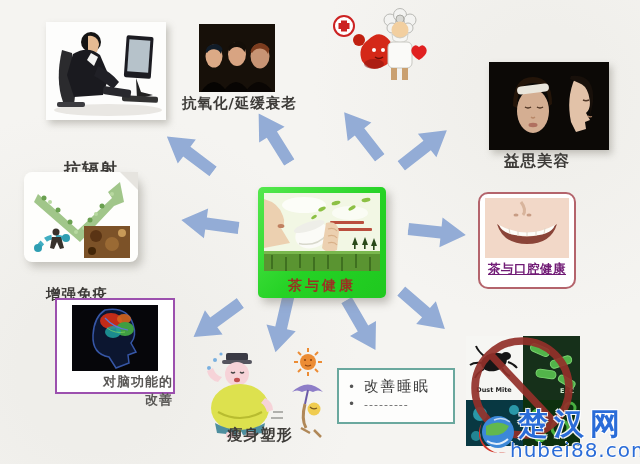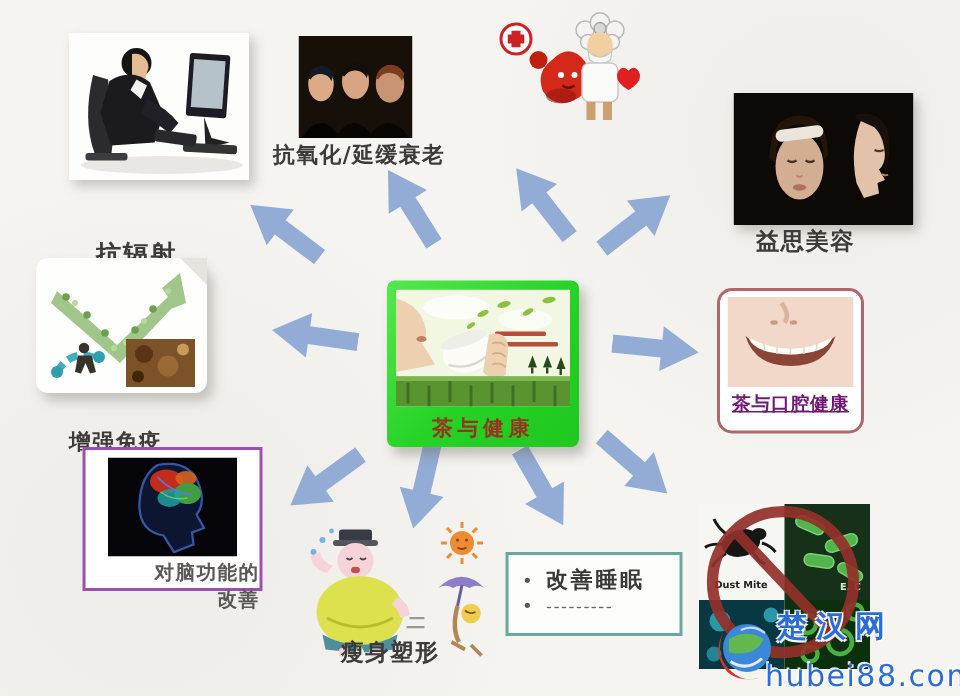--- a/index.html
+++ b/index.html
@@ -27,29 +27,29 @@
 
   .card-brain{position:absolute;left:55px;top:298px;width:120px;height:96px;background:#fff;
     border:2.5px solid #9c50ae;box-sizing:border-box;}
   .card-brain svg{display:block;margin:5px auto 0;}
   .card-brain .inner-label{display:block;text-align:right;font-size:13px;color:#5a5856;font-weight:600;margin-top:2px;letter-spacing:1px;padding-left:44px;}
 
   .card-sleep{position:absolute;left:337px;top:368px;width:118px;height:56px;background:#fdfdfc;
     border:2px solid #6aa89e;box-sizing:border-box;padding:7px 9px 0;}
   .sleep-row{display:flex;align-items:center;gap:9px;}
   .sleep-bullet{color:#555;font-size:12px;}
-  .sleep-text{font-size:14.5px;color:#3a3a3a;font-weight:700;letter-spacing:2px;}
+  .sleep-text{font-size:14.5px;color:#3a3a3a;font-weight:400;letter-spacing:2px;}
   .sleep-dashes{font-size:11px;color:#666;letter-spacing:1px;margin-top:2px;}
 
   .card-immunity{position:absolute;left:24px;top:172px;width:114px;height:90px;background:#fefefc;
     border-radius:8px 14px 8px 8px;box-shadow:4px 5px 8px rgba(110,105,95,.35);}
 
   .watermark{position:absolute;left:474px;top:404px;width:166px;height:60px;z-index:10;}
   .wm-globe{position:absolute;left:0;top:6px;width:46px;height:46px;}
-  .wm-name{position:absolute;left:44px;top:0;font-size:20px;font-weight:bold;color:#2a6cd8;letter-spacing:6px;
+  .wm-name{position:absolute;left:44px;top:0;font-size:30px;font-weight:bold;color:#2a6cd8;letter-spacing:6px;
     text-shadow:1px 1px 0 rgba(255,255,255,.9),-1px -1px 0 rgba(255,255,255,.9),1px -1px 0 rgba(255,255,255,.9),-1px 1px 0 rgba(255,255,255,.9);text-align:right;}
   .wm-url{position:absolute;left:36px;top:34px;font-size:20px;color:#2a6cd8;letter-spacing:1px;
     text-shadow:1px 1px 0 rgba(255,255,255,.9),-1px -1px 0 rgba(255,255,255,.9);}
 </style>
 </head>
 <body>
 
 <div id="stage">
 
   <div class="arrow" style="left:161px;top:138px;transform:rotate(-143deg)">

